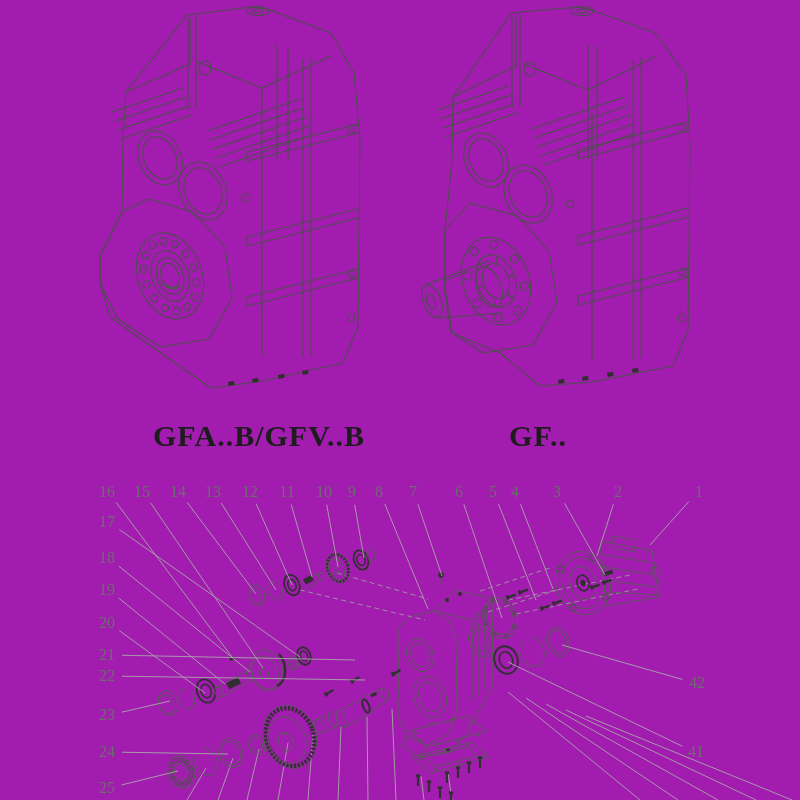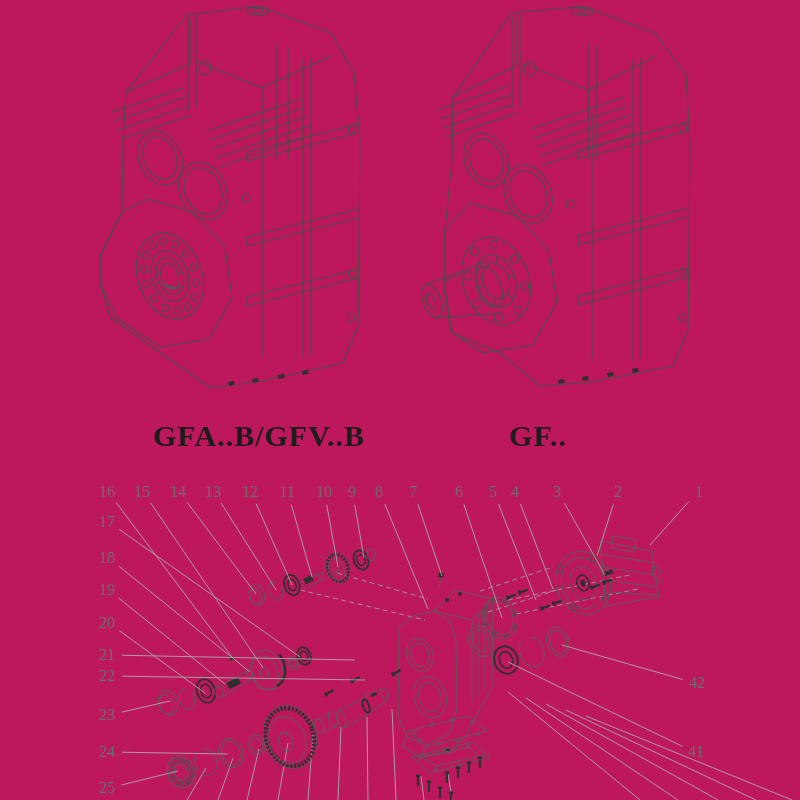--- a/index.html
+++ b/index.html
@@ -1,16 +1,16 @@
 <!DOCTYPE html>
 <html><head>
 <meta charset="utf-8">
 <style>
   html,body{margin:0;padding:0;background:#e8e8e8;}
-  .canvas{position:relative;width:800px;height:800px;background:#be185d;overflow:hidden;
+  .canvas{position:relative;width:800px;height:800px;background:#a21caf;overflow:hidden;
           font-family:"Liberation Serif",serif;}
   svg{position:absolute;left:0;top:0;}
   .ln{stroke:#4e4e4e;stroke-width:1.1;fill:none;stroke-linejoin:round;stroke-linecap:round;}
   .ln2{stroke:#5a5a5a;stroke-width:0.9;fill:none;stroke-linejoin:round;}
   .dk{stroke:#303030;fill:none;stroke-linejoin:round;}
   .fill-dk{fill:#2f2f2f;stroke:none;}
   .leader{stroke:#a8a8a8;stroke-width:0.9;fill:none;}
   .dashed{stroke:#9d9d9d;stroke-width:0.9;fill:none;stroke-dasharray:5 3.5;}
   .callout{font-family:"Liberation Serif",serif;font-size:16px;fill:#6d6d6d;}
   .model-label{font-family:"Liberation Serif",serif;font-weight:700;font-size:30px;

